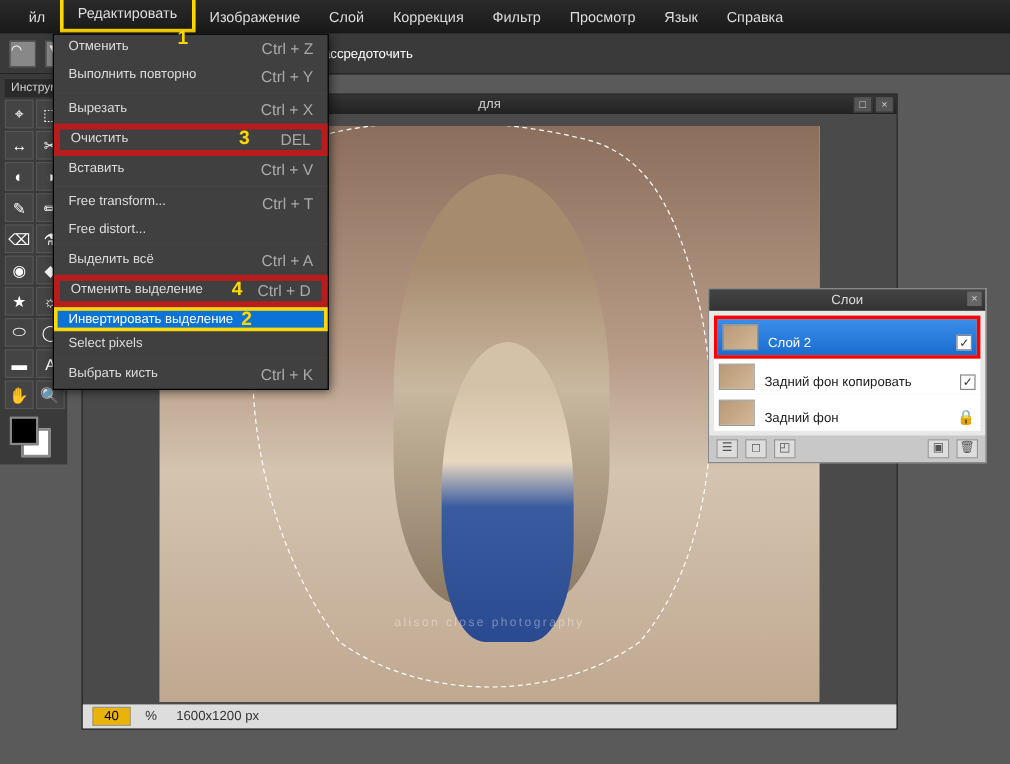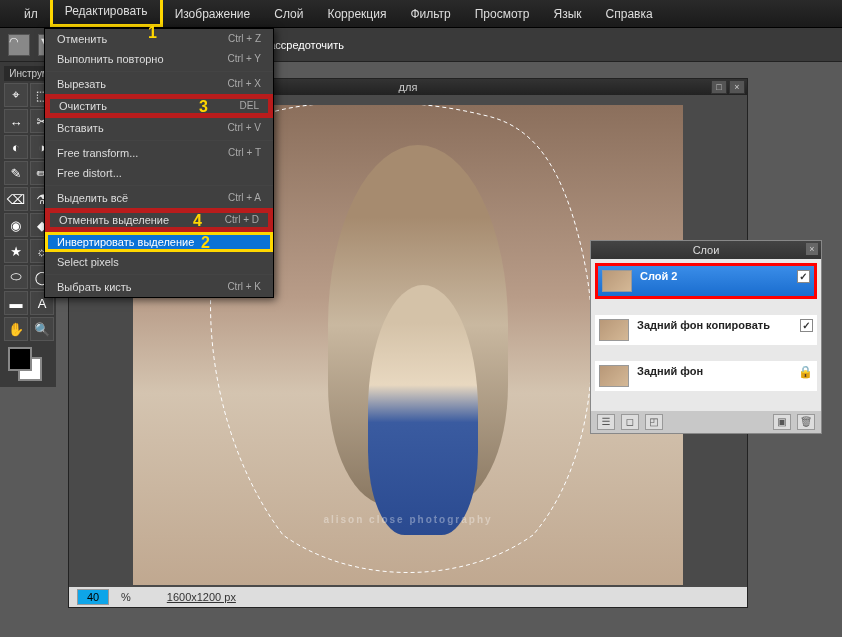--- a/index.html
+++ b/index.html
@@ -142,21 +142,21 @@
     }
     .menu-row.boxed {
       border: 5px solid #b91c1c;
       padding: 1px 9px;
     }
     .menu-sep {
       height: 1px;
       background: #444;
       margin: 2px 0;
     }
-    .shortcut { color: #aaa; font-size: 10px; }
+    .shortcut { color: #aaa; font-size: 13px; }
     .canvas-window {
       position: absolute;
       left: 68px;
       top: 78px;
       width: 680px;
       height: 530px;
       background: #4a4a4a;
       border: 1px solid #222;
     }
     .canvas-titlebar {
@@ -239,40 +239,39 @@
     }
     .watermark {
       position: absolute;
       bottom: 60px;
       left: 50%;
       transform: translateX(-50%);
       color: rgba(255,255,255,0.35);
       font-size: 10px;
       letter-spacing: 2px;
       z-index: 3;
-      font-weight: bold;
     }
     .statusbar {
       position: absolute;
       bottom: 0;
       left: 0;
       height: 20px;
       width: 100%;
       background: #ddd;
       display: flex;
       align-items: center;
       padding: 0 8px;
       gap: 12px;
       color: #333;
       font-size: 11px;
     }
     .status-input {
       width: 32px;
       height: 16px;
-      background: #0ea5e9;
+      background: #eab308;
       border: 1px solid #999;
       text-align: center;
       font-size: 11px;
     }
     .layers-panel {
       position: absolute;
       right: 20px;
       top: 240px;
       width: 232px;
       background: #d9d9d9;
@@ -299,27 +298,26 @@
       text-align: center;
       line-height: 12px;
     }
     .layers-body {
       background: #e8e8e8;
       padding: 4px;
     }
     .layer-row {
       background: #fff;
       display: flex;
-      align-items: flex-start;
+      align-items: flex-end;
       padding: 4px;
-      margin-bottom: 16px;
+      margin-bottom: 0;
       gap: 8px;
       font-size: 11px;
       color: #222;
-      font-weight: bold;
     }
     .layer-row.selected {
       background: linear-gradient(to bottom, #3a8de8, #1a6dcf);
       color: #fff;
       border: 3px solid #ff0000;
     }
     .layer-thumb {
       width: 30px;
       height: 22px;
       background: linear-gradient(135deg, #b89878, #d4b896);
@@ -491,21 +489,21 @@
       </div>
       <svg class="selection-outline" style="left:0;top:0;width:100%;height:100%;">
         <path d="M130,10 C100,40 90,90 80,160 C70,240 90,350 150,430 C220,480 330,480 400,430 C460,360 470,240 450,150 C430,60 400,20 350,10 C270,-10 170,-5 130,10 Z" fill="none" stroke="#fff" stroke-width="1" stroke-dasharray="4 3"></path>
       </svg>
       <div class="watermark">alison close photography</div>
     </div>
   </div>
   <div class="statusbar">
     <input class="status-input" value="40" style="">
     <span>%</span>
-    <span style="margin-left:24px;text-decoration:underline;">1600x1200 px</span>
+    <span style="margin-left:4px;">1600x1200 px</span>
   </div>
 </div>
 
 <div class="layers-panel">
   <div class="layers-title">
     <span>Слои</span>
     <span class="layers-close">×</span>
   </div>
   <div class="layers-body" id="layers-body">
       <div class="layer-row selected">

